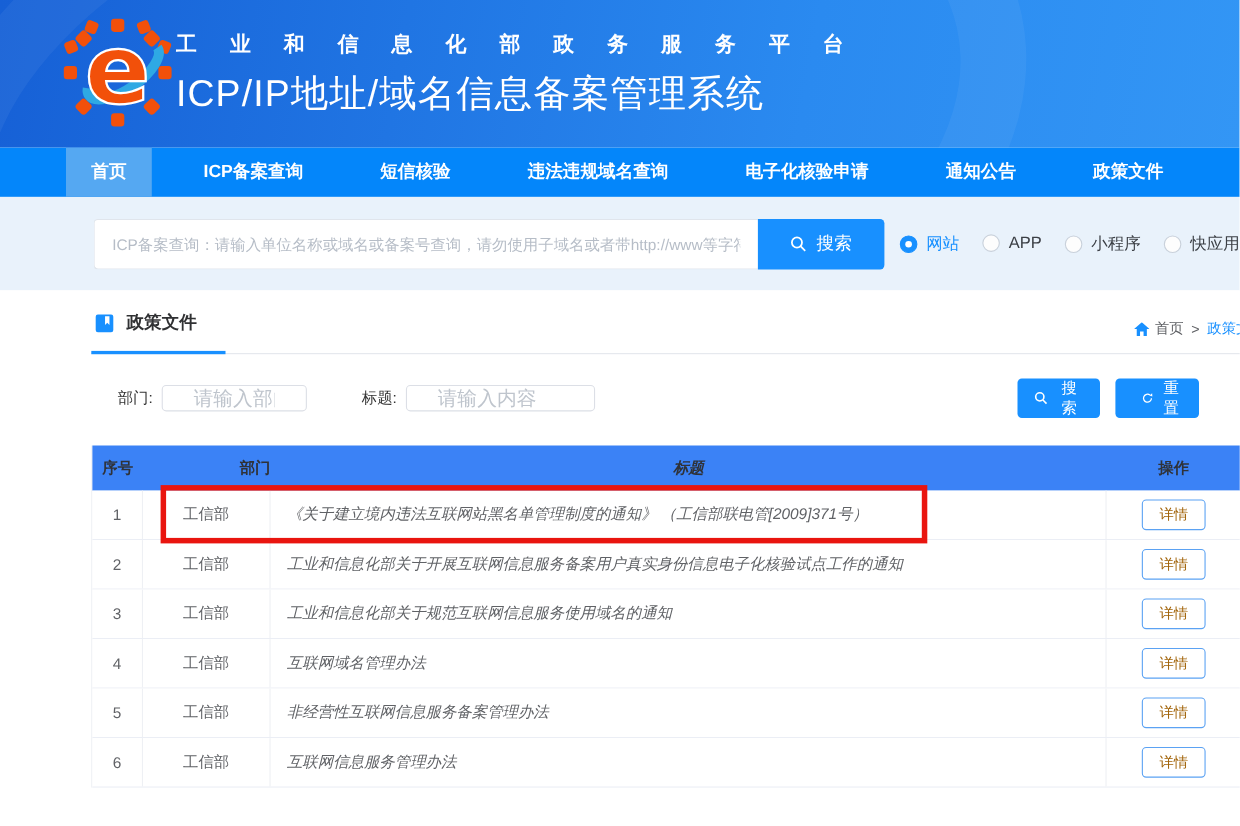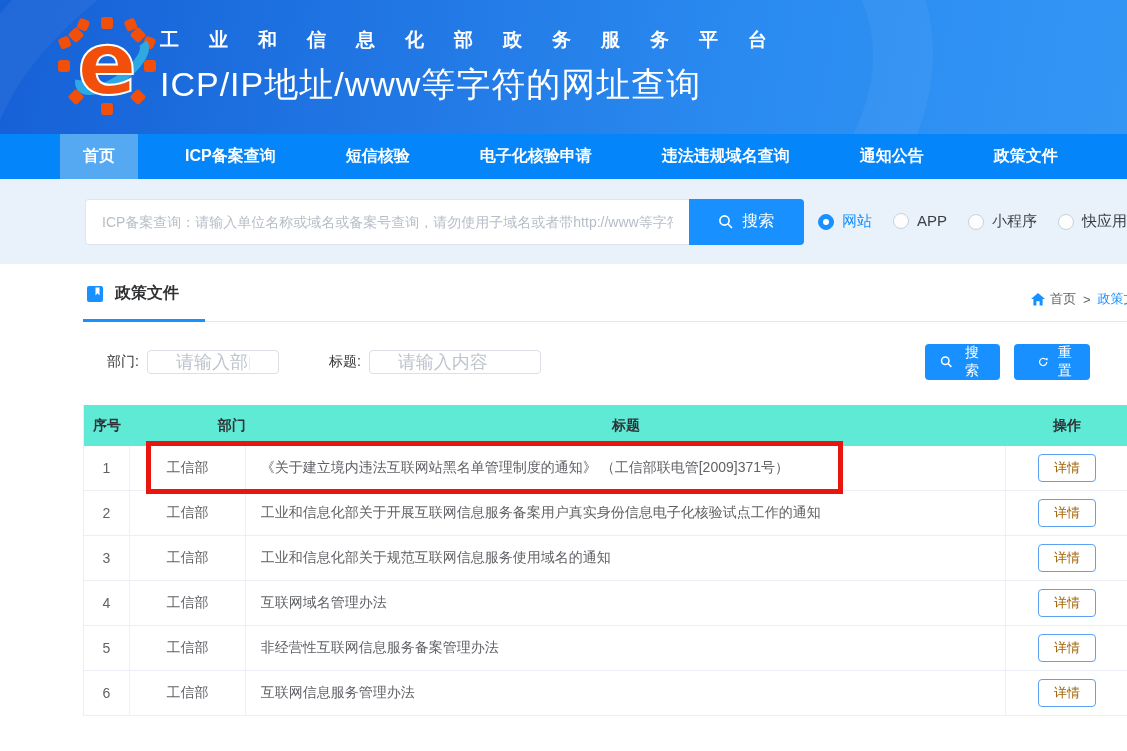--- a/index.html
+++ b/index.html
@@ -56,25 +56,25 @@
   .f-title { width:172px; }
   .gap50 { width:50px; }
   .btn { height:36px; background:#1890ff; border:none; border-radius:4px; color:#fff; font-size:14px;
     display:flex; align-items:center; justify-content:center; gap:6px; cursor:pointer; padding:0 15px; }
   .btn-search { position:absolute; left:818px; width:75px; }
   .btn-reset { position:absolute; left:907px; width:76px;padding-left:24px; }
 
   
   .table { position:absolute; left:83px; top:141px; width:1045px; font-size:14px;
     border-left:1px solid #eceef3; }
-  .thead { display:flex; height:41px; background:#5eead4; align-items:center; color:#2f3238; font-weight:bold; }
+  .thead { display:flex; height:41px; background:#3b82f6; align-items:center; color:#2f3238; font-weight:bold; }
   .trow { display:flex; height:45px; align-items:center; color:#606266; border-bottom:1px solid #ebeef5; background:#fff; }
   .c-idx { width:46px; text-align:center; }
   .c-dept { width:116px; text-align:right; }
-  .c-title { width:761px; padding:0 15px; }
+  .c-title { width:761px; padding:0 15px;font-style:italic; }
   .thead .c-title { text-align:center; }
   .c-op { width:122px; display:flex; justify-content:center; }
   .trow .c-idx, .trow .c-dept, .trow .c-title { align-self:stretch; display:flex; align-items:center; }
   .trow .c-idx { justify-content:center; border-right:1px solid #eef0f4; }
   .trow .c-dept { justify-content:center; border-right:1px solid #eef0f4; }
   .trow .c-title { border-right:1px solid #eef0f4; }
   .detail-btn { width:58px; height:28px; background:#fff; border:1px solid #5ba2f3; border-radius:4px;
     color:#a16207; font-size:13px; cursor:pointer; }
 
   .annotation-box { position:absolute; left:146px; top:177px; width:697px; height:53px;
@@ -99,30 +99,30 @@
       <rect x="22" y="4" width="11" height="11" rx="3" transform="rotate(22 27 9)"></rect>
       <rect x="69" y="4" width="11" height="11" rx="3" transform="rotate(-22 75 9)"></rect>
       <rect x="4" y="22" width="11" height="11" rx="3" transform="rotate(68 9 27)"></rect>
       <rect x="87" y="22" width="11" height="11" rx="3" transform="rotate(-68 93 27)"></rect>
     </g>
     <ellipse cx="56" cy="50" rx="38" ry="16" fill="none" stroke="#2ea9e4" stroke-width="9" stroke-dasharray="95 150" transform="rotate(-35 56 50)"></ellipse>
     <text x="51" y="79" font-size="88" font-weight="bold" text-anchor="middle" fill="#f2500a" stroke="#ffffff" stroke-width="2" font-family="'DejaVu Sans', sans-serif">e</text>
   </svg>
   <div class="titles">
     <div class="platform-title">工业和信息化部政务服务平台</div>
-    <div class="system-title">ICP/IP地址/www等字符的网址查询</div>
+    <div class="system-title">ICP/IP地址/域名信息备案管理系统</div>
   </div>
 </div>
 
 <div class="nav">
   <div class="nav-item active">首页</div>
   <div class="nav-item">ICP备案查询</div>
   <div class="nav-item">短信核验</div>
+  <div class="nav-item">违法违规域名查询</div>
   <div class="nav-item">电子化核验申请</div>
-  <div class="nav-item">违法违规域名查询</div>
   <div class="nav-item">通知公告</div>
   <div class="nav-item">政策文件</div>
 </div>
 
 <div class="icp-band">
   <input class="icp-input" placeholder="ICP备案查询：请输入单位名称或域名或备案号查询，请勿使用子域名或者带http://www等字符的网址查询" style="">
   <button class="icp-search-btn">
     <svg class="icon-svg" width="16" height="16" viewBox="0 0 16 16">
       <circle cx="6.5" cy="6.5" r="4.6" fill="none" stroke="#fff" stroke-width="1.6"></circle>
       <line x1="10" y1="10" x2="14" y2="14" stroke="#fff" stroke-width="1.6"></line>

